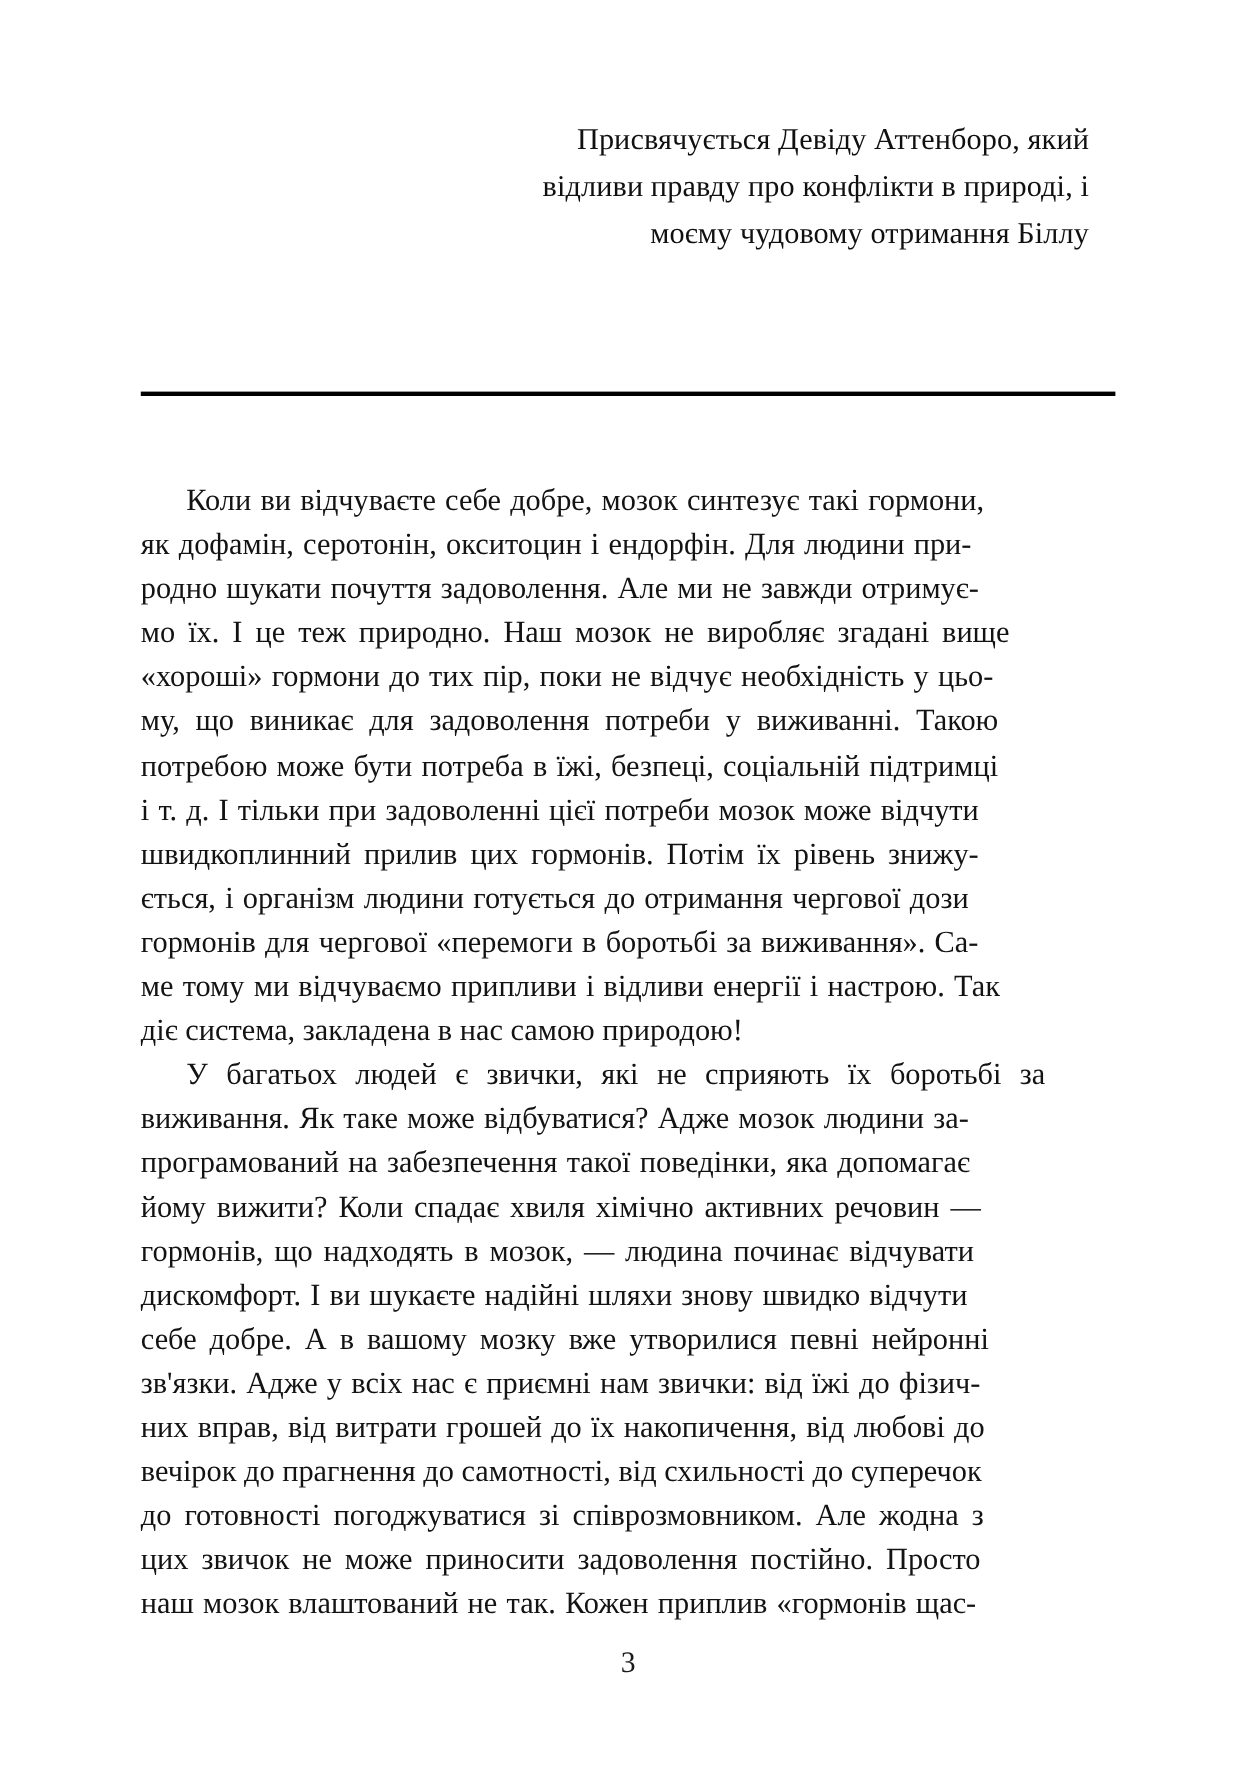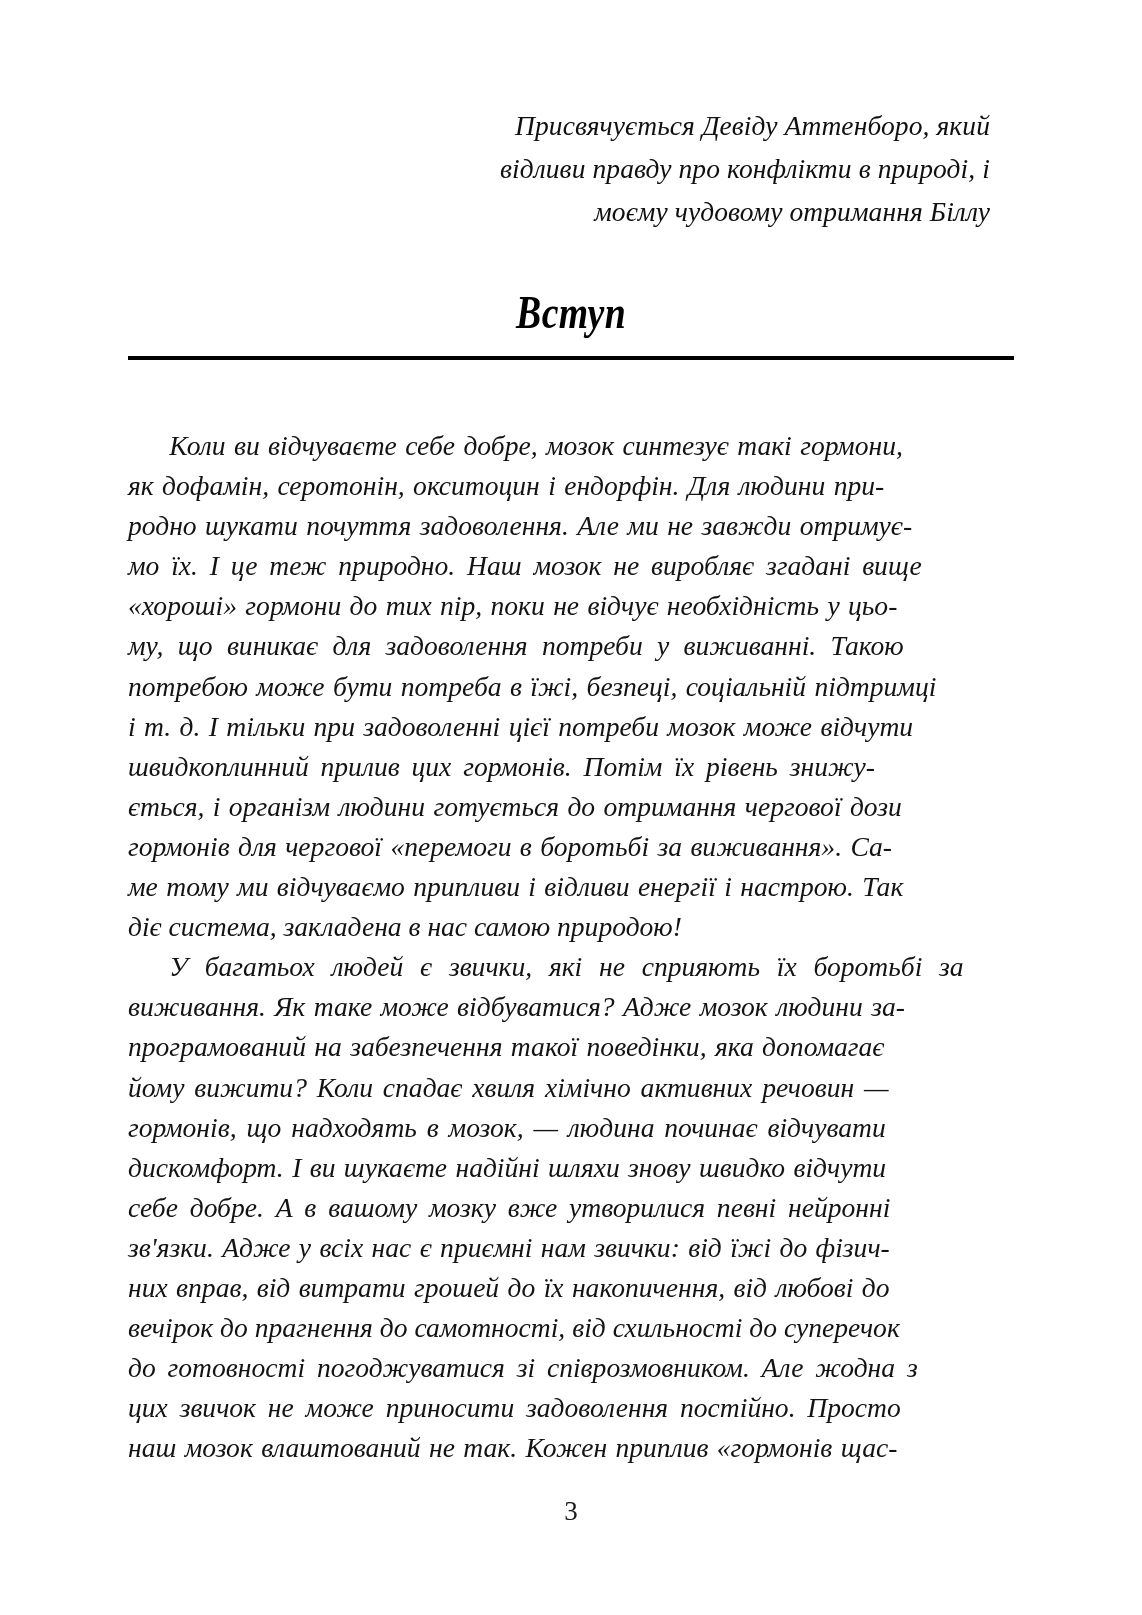--- a/index.html
+++ b/index.html
@@ -18,21 +18,20 @@
     color: #151515;
   }
 
   
   .dedication {
     position: absolute;
     left: 420px;
     top: 104px;
     width: 570px;
     text-align: right;
-    font-style: italic;
     font-size: 27.5px;
     line-height: 43px;
     letter-spacing: 0.1px;
     color: #101010;
   }
   .dedication .ded-line {
     display: block;
     white-space: nowrap;
   }
 
@@ -61,23 +60,22 @@
     top: 356px;
     width: 886px;
     height: 4px;
     background: #000000;
   }
 
   
   .body-text {
     position: absolute;
     left: 128px;
-    top: 426px;
+    top: 436px;
     width: 886px;
-    font-style: italic;
   }
   .para {
     margin: 0;
     font-size: 28px;
     line-height: 40.1px;
     color: #131313;
     letter-spacing: 0px;
     white-space: nowrap;
   }
   .ln {
@@ -108,23 +106,20 @@
 <body>
 
 <div class="page">
 
   <div class="dedication">
     <span class="ded-line">Присвячується Девіду Аттенборо, який</span>
     <span class="ded-line">відливи правду про конфлікти в природі, і</span>
     <span class="ded-line">моєму чудовому отримання Біллу</span>
   </div>
 
-  <div class="chapter-head">
-    <span class="chapter-title">Вступ</span>
-  </div>
   <div class="rule"></div>
 
   <div class="body-text">
 
     <p class="para">
       <span class="ln w1"><span class="indent"></span><span>Коли ви відчуваєте себе добре, мозок синтезує такі гормони,</span></span>
       <span class="ln w1">як дофамін, серотонін, окситоцин і ендорфін. Для людини при-</span>
       <span class="ln w1">родно шукати почуття задоволення. Але ми не завжди отримує-</span>
       <span class="ln w3">мо їх. І це теж природно. Наш мозок не виробляє згадані вище</span>
       <span class="ln w1">«хороші» гормони до тих пір, поки не відчує необхідність у цьо-</span>

